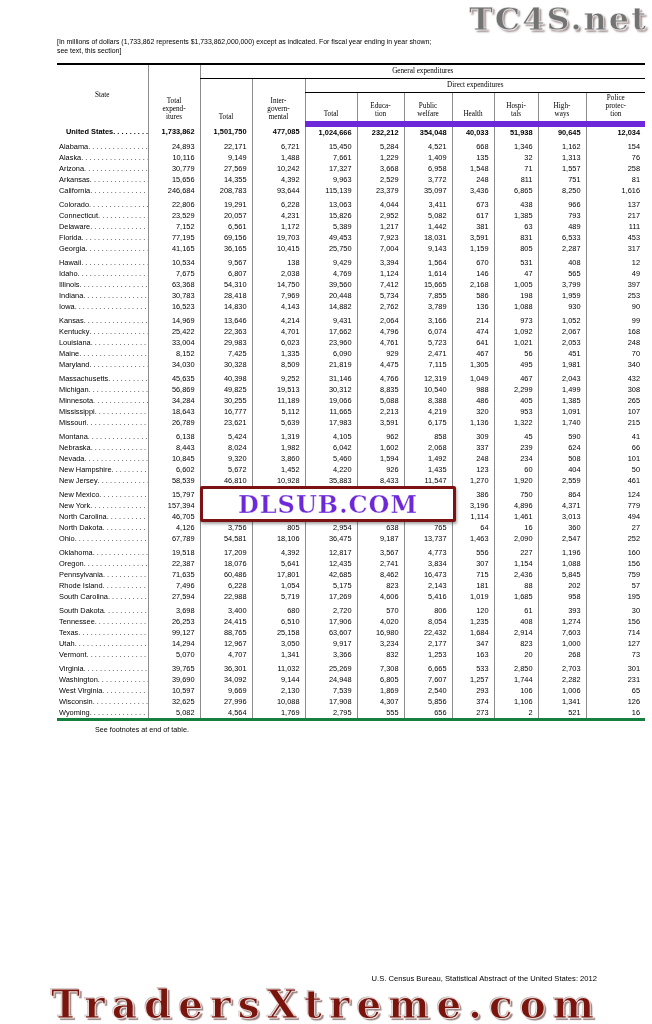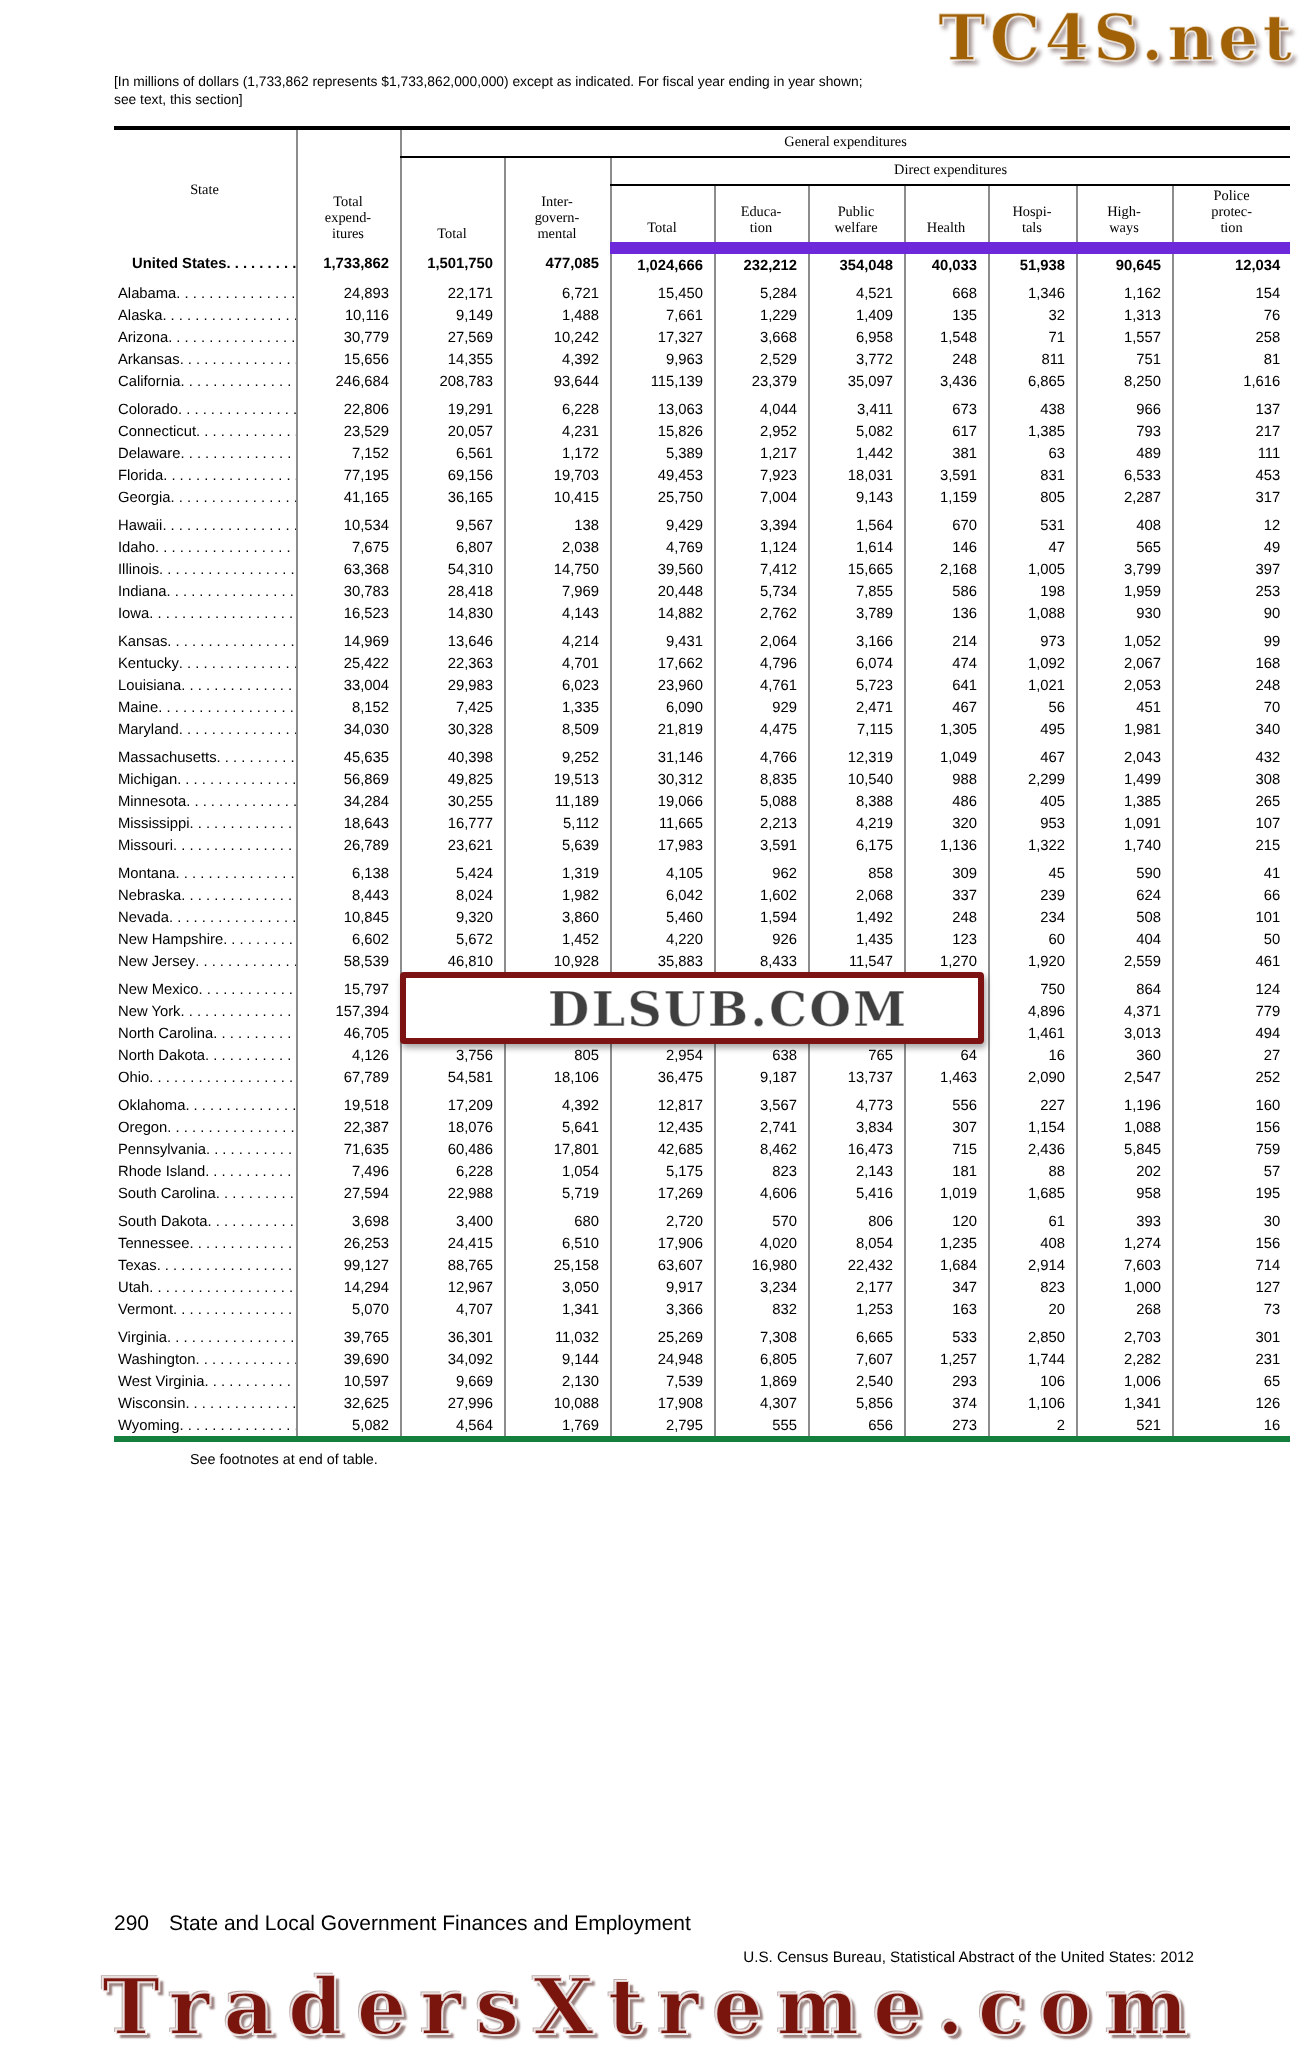--- a/index.html
+++ b/index.html
@@ -28,28 +28,28 @@
   tr.us-row td{font-weight:bold;}
   tr.us-row td.state-cell{padding-left:9px;}
   tr.gap td{height:3px;line-height:3px;font-size:1px;padding:0;}
   .t tbody tr.final td{border-bottom:3px solid #15803d;}
   .footnote{font-size:7.2px;margin:4px 0 0 38px;}
   .footer-line{position:absolute;left:57px;top:956px;font-size:10.5px;}
   .footer-line .pg{margin-right:10px;}
   .source{position:absolute;right:55px;top:974px;font-size:7.6px;}
   
   .wm{position:absolute;z-index:6;font-weight:bold;font-family:"DejaVu Serif",serif;}
-  .wm-top{top:0px;right:4px;font-size:32px;letter-spacing:2px;color:#a16207;
+  .wm-top{top:0px;right:4px;font-size:32px;letter-spacing:2px;color:#737373;
           -webkit-text-stroke:0.8px rgba(255,255,255,0.75);
           text-shadow:2px 2px 2px rgba(40,5,2,0.45);}
   .wm-mid{top:486px;left:200px;width:250px;height:30px;background:#fff;
           border:3px solid #7d1212;border-radius:2px;display:flex;align-items:center;
-          justify-content:center;font-size:24px;letter-spacing:1px;color:#404040;
+          justify-content:center;font-size:24px;letter-spacing:1px;color:#6d28d9;
           -webkit-text-stroke:0.6px rgba(255,255,255,0.6);
-          box-shadow:1px 2px 3px rgba(0,0,0,0.35);padding-left:36px;}
+          box-shadow:1px 2px 3px rgba(0,0,0,0.35);}
   .wm-bottom{top:981px;left:50%;transform:translateX(-50%);font-size:39px;
           letter-spacing:7px;white-space:nowrap;color:#7a150e;
           -webkit-text-stroke:1px rgba(255,255,255,0.8);
           text-shadow:2px 2px 1px rgba(55,8,4,0.5),-1px -1px 0 rgba(55,8,4,0.35);}
 </style>
 </head>
 <body>
 
 <div class="page">
 
@@ -1151,23 +1151,20 @@
             <td class="num">2</td>
             <td class="num">521</td>
             <td class="num">16</td>
           </tr>
         </tbody>
     </table>
 
     <p class="footnote">See footnotes at end of table.</p>
   </div>
 
-  <div class="footer-line">
-    <span class="pg">290</span><span>State and Local Government Finances and Employment</span>
-  </div>
   <div class="source">U.S. Census Bureau, Statistical Abstract of the United States: 2012</div>
 
   <div class="wm wm-mid">
       <span>DLSUB.COM</span>
     </div>
   <div class="wm wm-bottom">TradersXtreme.com</div>
 
 </div>
 
 </body></html>

